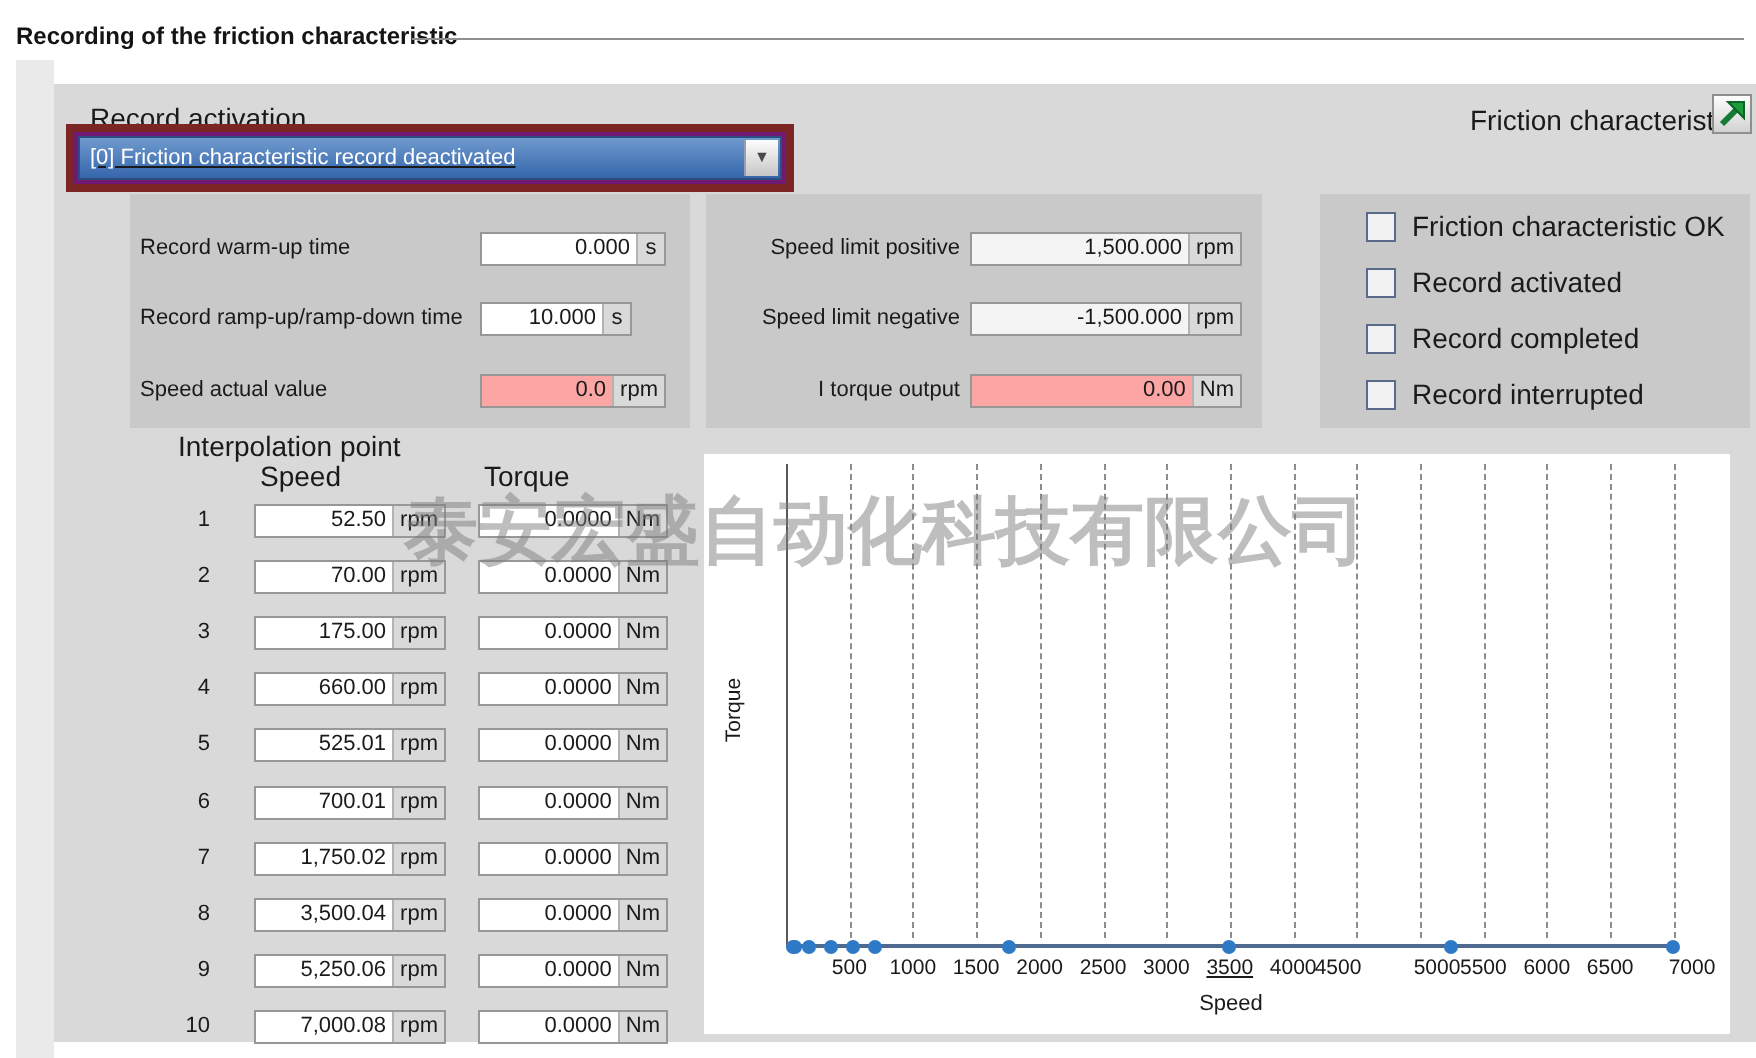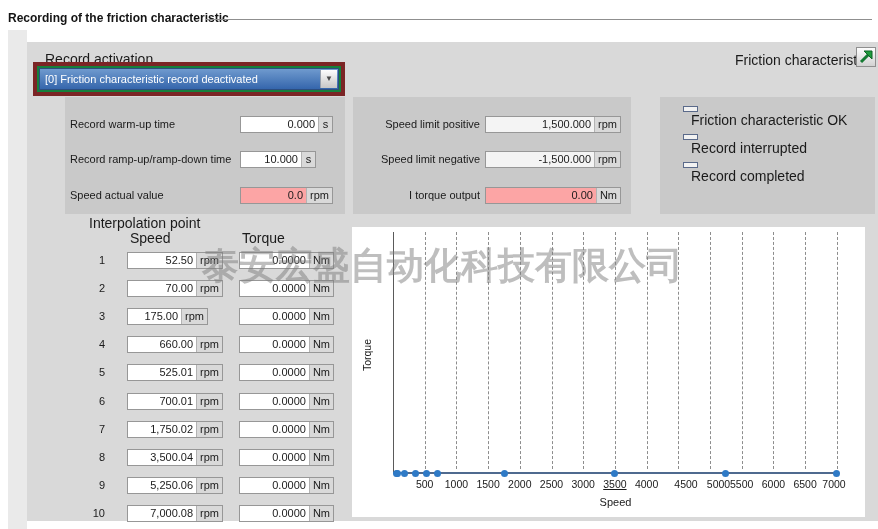--- a/index.html
+++ b/index.html
@@ -17,22 +17,22 @@
   #main-panel { left:27px; top:42px; width:851px; height:479px; background:#d9d9d9; }
 
   
   .group { position:absolute; background:#c9c9c9; }
   #group-timing { left:65px; top:97px; width:280px; height:117px; }
   #group-limits { left:353px; top:97px; width:278px; height:117px; }
   #group-status { left:660px; top:97px; width:215px; height:117px; }
 
   
   #record-activation-label { left:45px; top:51px; }
-  #hl-box { left:33px; top:62px; width:312px; height:34px; border:4px solid #7b2525;
-            background:#15803d; padding:2px; }
+  #hl-box { left:33px; top:62px; width:364px; height:34px; border:4px solid #7b2525;
+            background:#701a75; padding:2px;text-decoration:underline; }
   #record-activation-combo { position:relative; width:100%; height:22px;
       background:linear-gradient(#6f9ace,#3566ac); border:1px solid #2c4d7e;
       color:#ffffff; font-size:11px; line-height:20px; padding-left:5px; white-space:nowrap;
       overflow:hidden; }
   #combo-arrow-btn { position:absolute; right:1px; top:1px; width:17px; height:18px;
       background:linear-gradient(#fdfdfd,#c6c6c6); border-left:1px solid #97a0ad;
       color:#4a4a4a; font-size:8px; text-align:center; line-height:18px; }
 
   
   #friction-link-label { left:735px; top:52px; width:117px; text-align:right; }
@@ -46,21 +46,21 @@
   .funit { background:#d9d9d9; border-left:1px solid #b3b3b3; padding:0 3px; min-width:14px;
            text-align:center; color:#1a1a1a; }
   .field.ro .fval { background:#fca5a5;text-align:right; }
   .field.lt .fval { background:#f4f4f4; }
 
   .llabel { position:absolute; left:70px; width:165px; text-align:left; font-size:11px; white-space:nowrap; }
   .mlabel { position:absolute; left:340px; width:140px; text-align:right; font-size:11px; white-space:nowrap; }
 
   
   #status-list { left:683px; top:106px; }
-  .status-row { display:flex; align-items:flex-start; height:15px; margin-bottom:13px;flex-direction:column; }
+  .status-row { display:flex; align-items:flex-end; height:15px; margin-bottom:13px; }
   .lamp { width:15px; height:15px; border:1px solid #5a6a8a; background:#f2f2f2; padding:2px; }
   .lamp-inner { width:9px; height:9px; }
   .lamp-on  .lamp-inner { background:linear-gradient(135deg,#4ad05e,#0da32c); }
   .lamp-off .lamp-inner { background:linear-gradient(135deg,#d8d8d8,#a0a0a0); }
   .status-row .lbl { margin-left:8px; }
 
   
   #interp-header-point { left:45px; top:217px; width:72px; line-height:12px;margin-left:44px; }
   #interp-header-speed { left:130px; top:230px; }
   #interp-header-torque { left:242px; top:230px; }
@@ -151,25 +151,29 @@
     <span class="funit">Nm</span>
   </div>
 
   <div class="abs" id="status-list">
       <div class="status-row">
         <span class="lamp lamp-on"><span class="lamp-inner"></span></span>
         <span class="lbl">Friction characteristic OK</span>
       </div>
       <div class="status-row">
         <span class="lamp lamp-off"><span class="lamp-inner"></span></span>
-        <span class="lbl">Record interrupted</span>
+        <span class="lbl">Record activated</span>
       </div>
       <div class="status-row">
         <span class="lamp lamp-off"><span class="lamp-inner"></span></span>
         <span class="lbl">Record completed</span>
+      </div>
+      <div class="status-row">
+        <span class="lamp lamp-off"><span class="lamp-inner"></span></span>
+        <span class="lbl">Record interrupted</span>
       </div>
     </div>
 
   <div class="abs lbl" id="interp-header-point">Interpolation point</div>
   <div class="abs lbl" id="interp-header-speed">Speed</div>
   <div class="abs lbl" id="interp-header-torque">Torque</div>
   <div class="abs" id="interp-rows">
       <div class="rownum" style="top: 254px;">1</div>
       <div class="field" style="left: 127px; top: 252px; width: 96px;">
         <span class="fval">52.50</span>
@@ -182,21 +186,21 @@
       <div class="rownum" style="top: 282px;">2</div>
       <div class="field" style="left: 127px; top: 280px; width: 96px;">
         <span class="fval">70.00</span>
         <span class="funit">rpm</span>
       </div>
       <div class="field" style="left: 239px; top: 280px; width: 95px;">
         <span class="fval">0.0000</span>
         <span class="funit">Nm</span>
       </div>
       <div class="rownum" style="top: 310px;">3</div>
-      <div class="field" style="left: 127px; top: 308px; width: 81px;">
+      <div class="field" style="left: 127px; top: 308px; width: 96px;">
         <span class="fval">175.00</span>
         <span class="funit">rpm</span>
       </div>
       <div class="field" style="left: 239px; top: 308px; width: 95px;">
         <span class="fval">0.0000</span>
         <span class="funit">Nm</span>
       </div>
       <div class="rownum" style="top: 338px;">4</div>
       <div class="field" style="left: 127px; top: 336px; width: 96px;">
         <span class="fval">660.00</span>
@@ -276,31 +280,31 @@
       <div class="xtick" style="left: 145.8px;">2000</div>
       <div class="gridline" style="left: 199.5px; height: 237px;"></div>
       <div class="xtick" style="left: 177.5px;">2500</div>
       <div class="gridline" style="left: 231.2px; height: 237px;"></div>
       <div class="xtick" style="left: 209.2px;">3000</div>
       <div class="gridline" style="left: 262.9px; height: 237px;"></div>
       <div class="xtick" style="left: 240.9px; text-decoration: underline;">3500</div>
       <div class="gridline" style="left: 294.6px; height: 237px;"></div>
       <div class="xtick" style="left: 272.6px;">4000</div>
       <div class="gridline" style="left: 326.3px; height: 237px;"></div>
-      <div class="xtick" style="left: 312px;">4500</div>
+      <div class="xtick" style="left: 295px;">4500</div>
       <div class="gridline" style="left: 358px; height: 237px;"></div>
       <div class="xtick" style="left: 336px; padding-left: 17px;">5000</div>
       <div class="gridline" style="left: 389.7px; height: 237px;"></div>
       <div class="xtick" style="left: 367.7px;">5500</div>
       <div class="gridline" style="left: 421.4px; height: 237px;"></div>
       <div class="xtick" style="left: 399.4px;">6000</div>
       <div class="gridline" style="left: 453.1px; height: 237px;"></div>
       <div class="xtick" style="left: 431.1px;">6500</div>
       <div class="gridline" style="left: 484.8px; height: 237px;"></div>
-      <div class="xtick" style="left: 454px; padding-left: 12px;">7000</div>
+      <div class="xtick" style="left: 466px; padding-left: 12px;">7000</div>
       <div id="data-line" style="left: 41px; width: 443.8px; background: rgb(79, 106, 143);"></div>
       <div class="dot" style="left: 40.8px; top: 242.5px; background: rgb(47, 122, 198);"></div>
       <div class="dot" style="left: 41.9px; top: 242.5px; background: rgb(47, 122, 198);"></div>
       <div class="dot" style="left: 48.6px; top: 242.5px; background: rgb(47, 122, 198);"></div>
       <div class="dot" style="left: 59.7px; top: 242.5px; background: rgb(47, 122, 198);"></div>
       <div class="dot" style="left: 70.8px; top: 242.5px; background: rgb(47, 122, 198);"></div>
       <div class="dot" style="left: 81.9px; top: 242.5px; background: rgb(47, 122, 198);"></div>
       <div class="dot" style="left: 148.5px; top: 242.5px; background: rgb(47, 122, 198);"></div>
       <div class="dot" style="left: 259.4px; top: 242.5px; background: rgb(47, 122, 198);"></div>
       <div class="dot" style="left: 370.4px; top: 242.5px; background: rgb(47, 122, 198);"></div>

